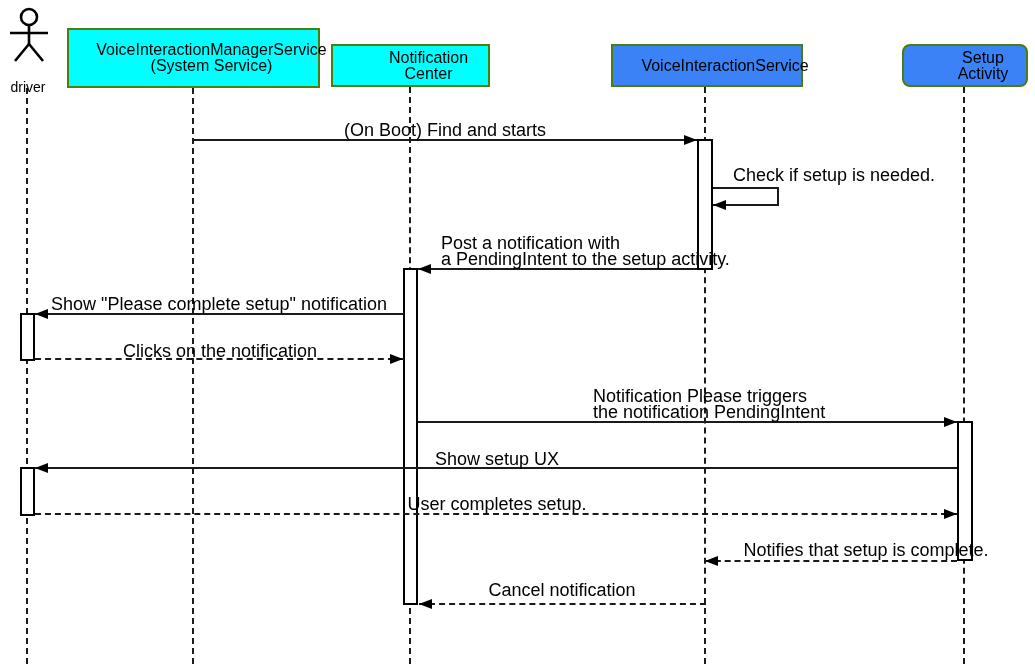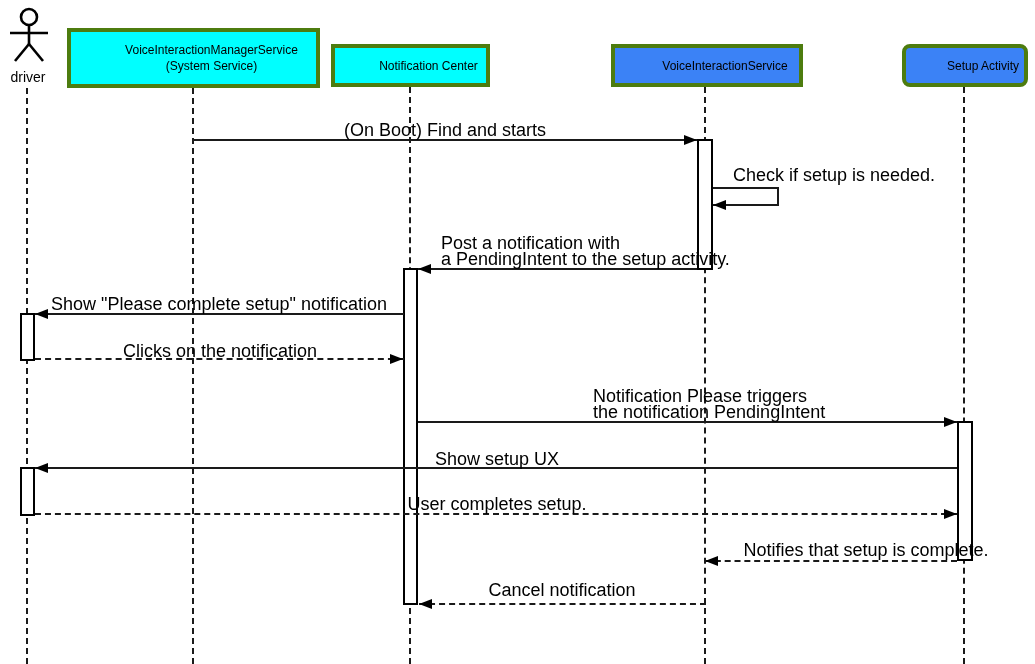--- a/index.html
+++ b/index.html
@@ -4,23 +4,23 @@
 <style>
   html,body { margin:0; padding:0; background:#ffffff; }
   .canvas {
     position:relative; width:1035px; height:664px; background:#ffffff;
     font-family:"Liberation Sans", sans-serif; color:#000; overflow:hidden;
   }
   
   .lifeline { position:absolute; width:0; border-left:2px dashed #1a1a1a; }
   
   .pbox {
-    position:absolute; border:4px solid #4d7c0f; box-sizing:border-box;
+    position:absolute; border:2px solid #4d7c0f; box-sizing:border-box;
     display:flex; flex-direction:column; align-items:center; justify-content:center;
-    font-size:12px; line-height:16px; text-align:center;padding-left:36px;
+    font-size:16px; line-height:16px; text-align:center;padding-left:36px;
   }
   .cyan  { background:#00ffff; }
   .green { background:#3b82f6; }
   
   .bar { position:absolute; background:#ffffff; border:2px solid #000; box-sizing:border-box; }
   
   .mline  { position:absolute; height:0; border-top:2px solid #1a1a1a; }
   .mdash  { position:absolute; height:0; border-top:2px dashed #1a1a1a; }
   
   .head-r { position:absolute; width:0; height:0;
@@ -28,21 +28,21 @@
   .head-l { position:absolute; width:0; height:0;
             border-right:13px solid #000; border-top:5px solid transparent; border-bottom:5px solid transparent; }
   
   .selfloop { position:absolute; box-sizing:border-box;
               border-top:2px solid #1a1a1a; border-right:2px solid #1a1a1a; border-bottom:2px solid #1a1a1a; }
   
   .mlabel { position:absolute; font-size:18px; line-height:16px; white-space:nowrap; }
   .ctr    { transform:translateX(-50%); }
   
   .actor-wrap { position:absolute; left:4px; top:6px; width:48px; text-align:center; }
-  .actor-label { font-size:14px; margin-top:1px; }
+  .actor-label { font-size:14px; margin-top:11px; }
 </style>
 </head>
 <body>
 
 <div class="canvas">
 
   <div class="lifeline" style="left:26px;  top:88px; height:576px;"></div>
   <div class="lifeline" style="left:192px; top:88px; height:576px;"></div>
   <div class="lifeline" style="left:409px; top:87px; height:577px;"></div>
   <div class="lifeline" style="left:704px; top:87px; height:577px;"></div>

